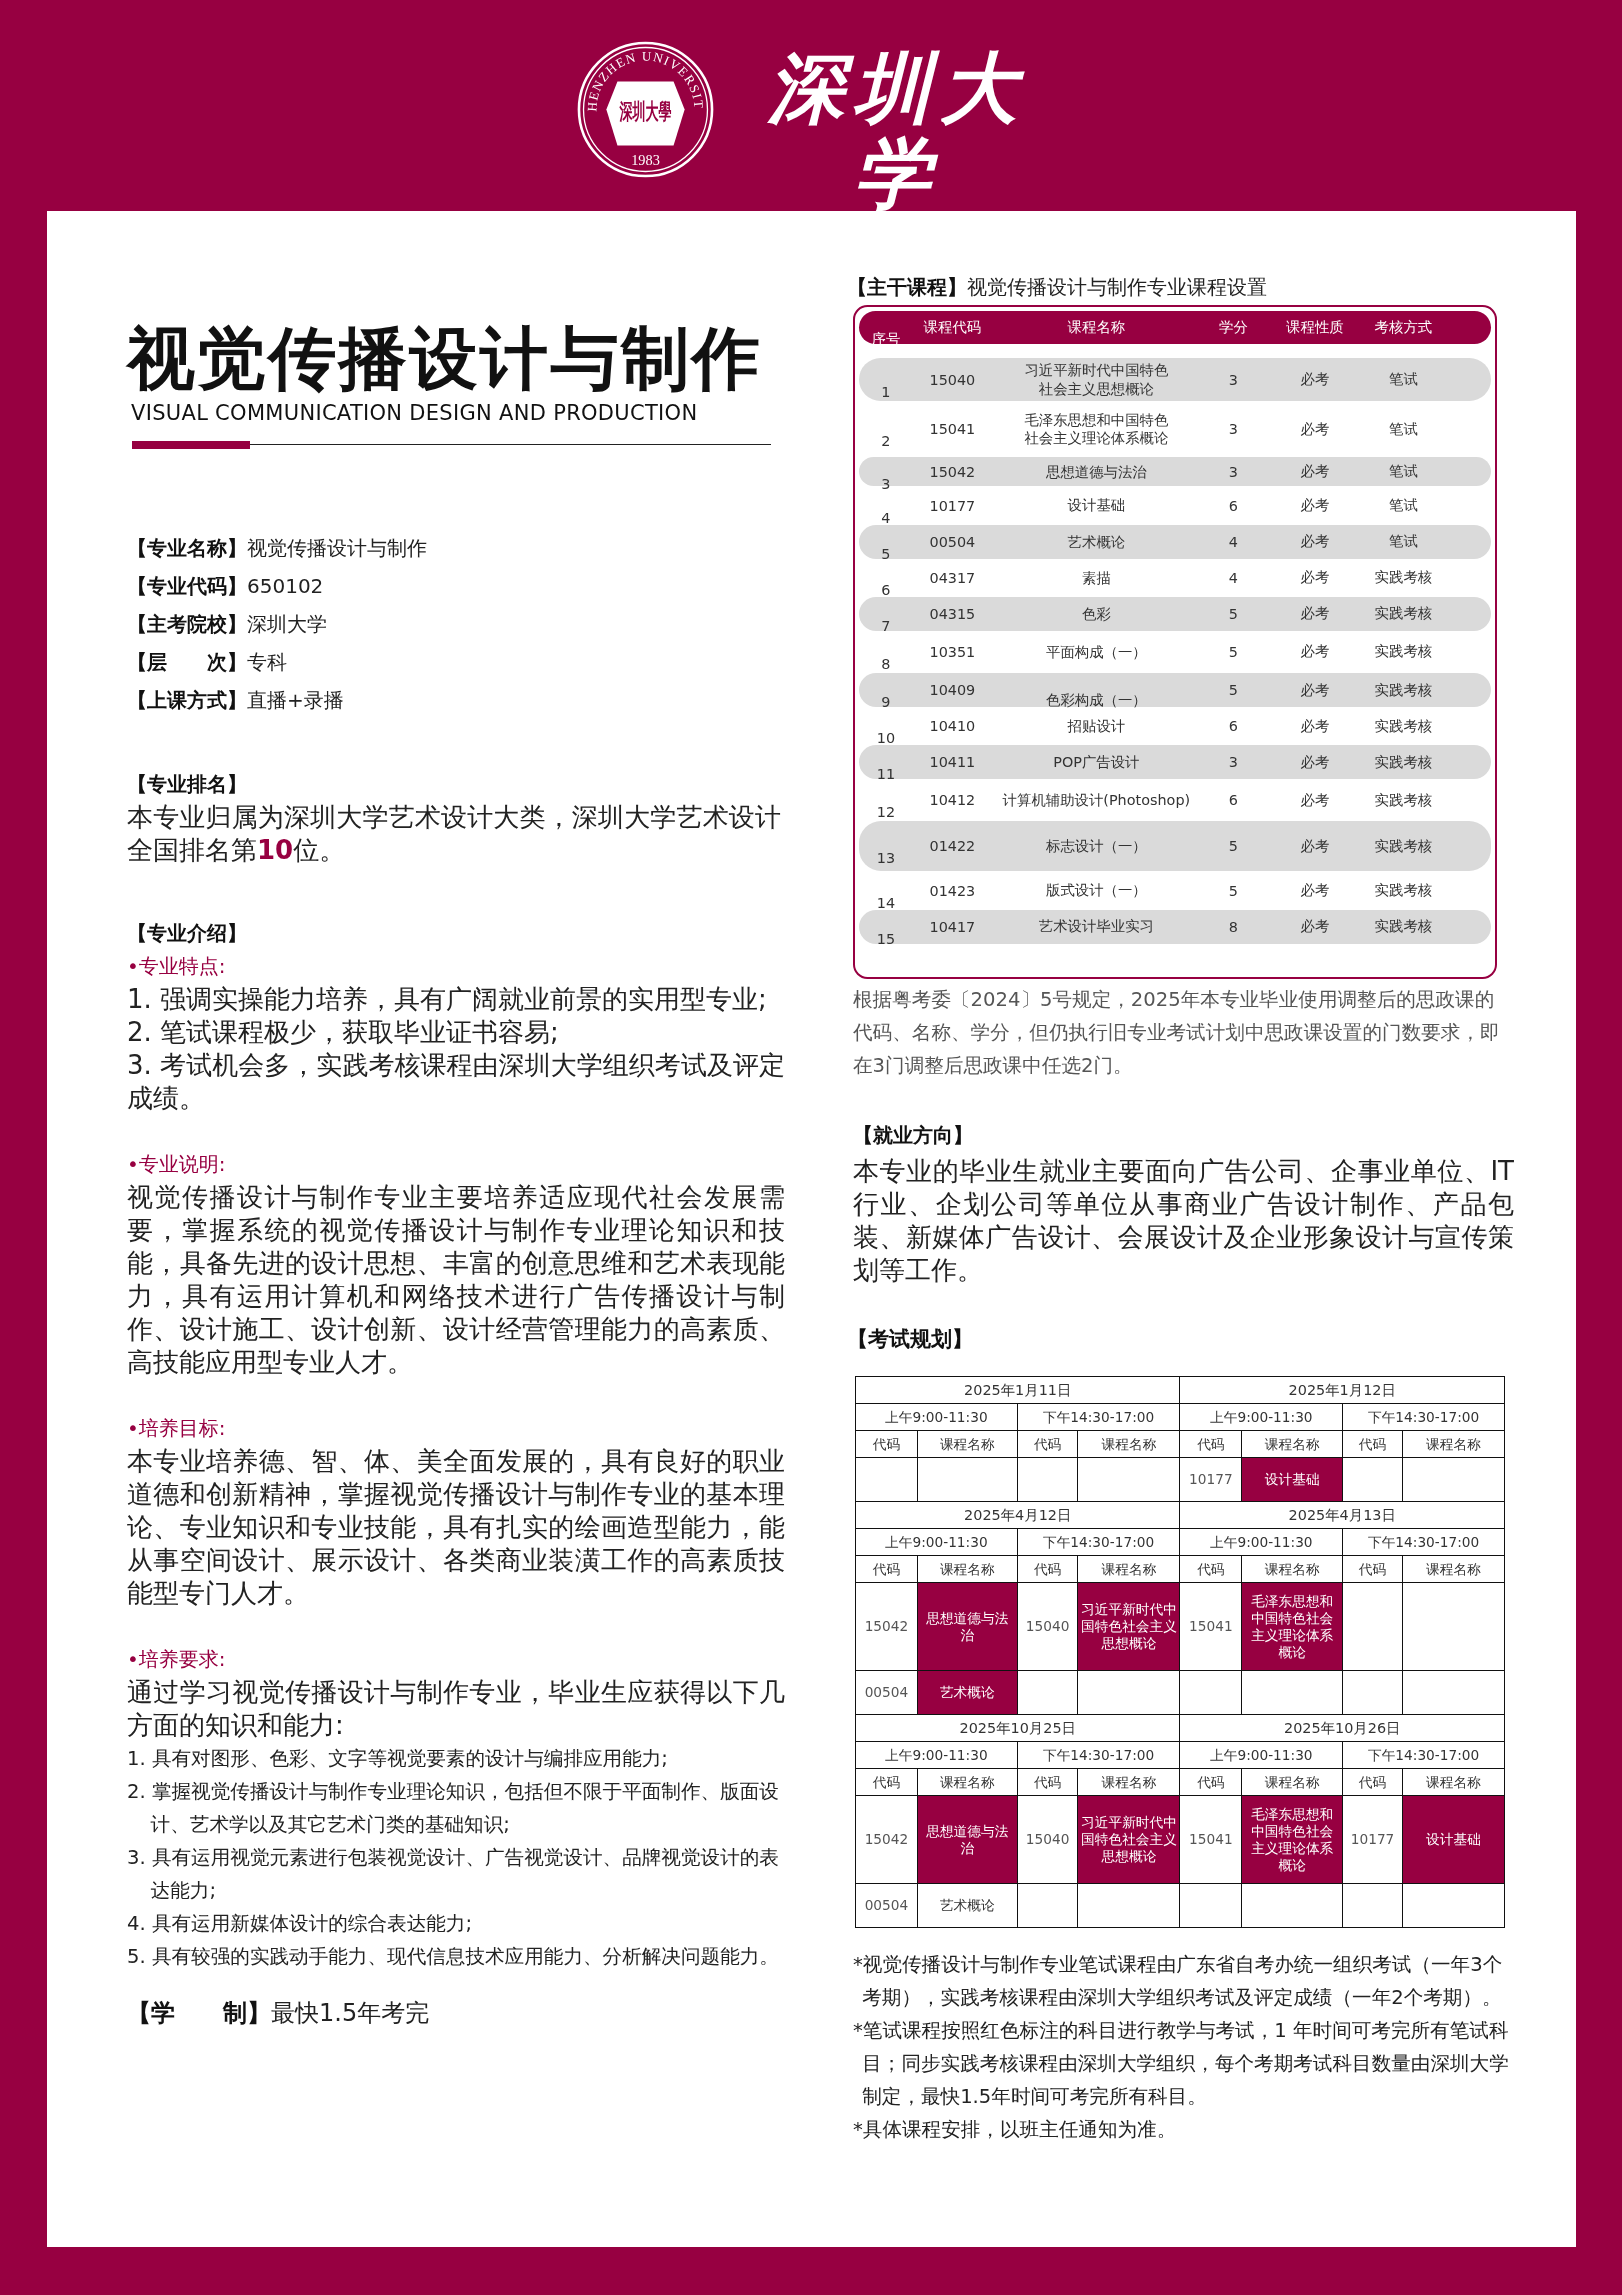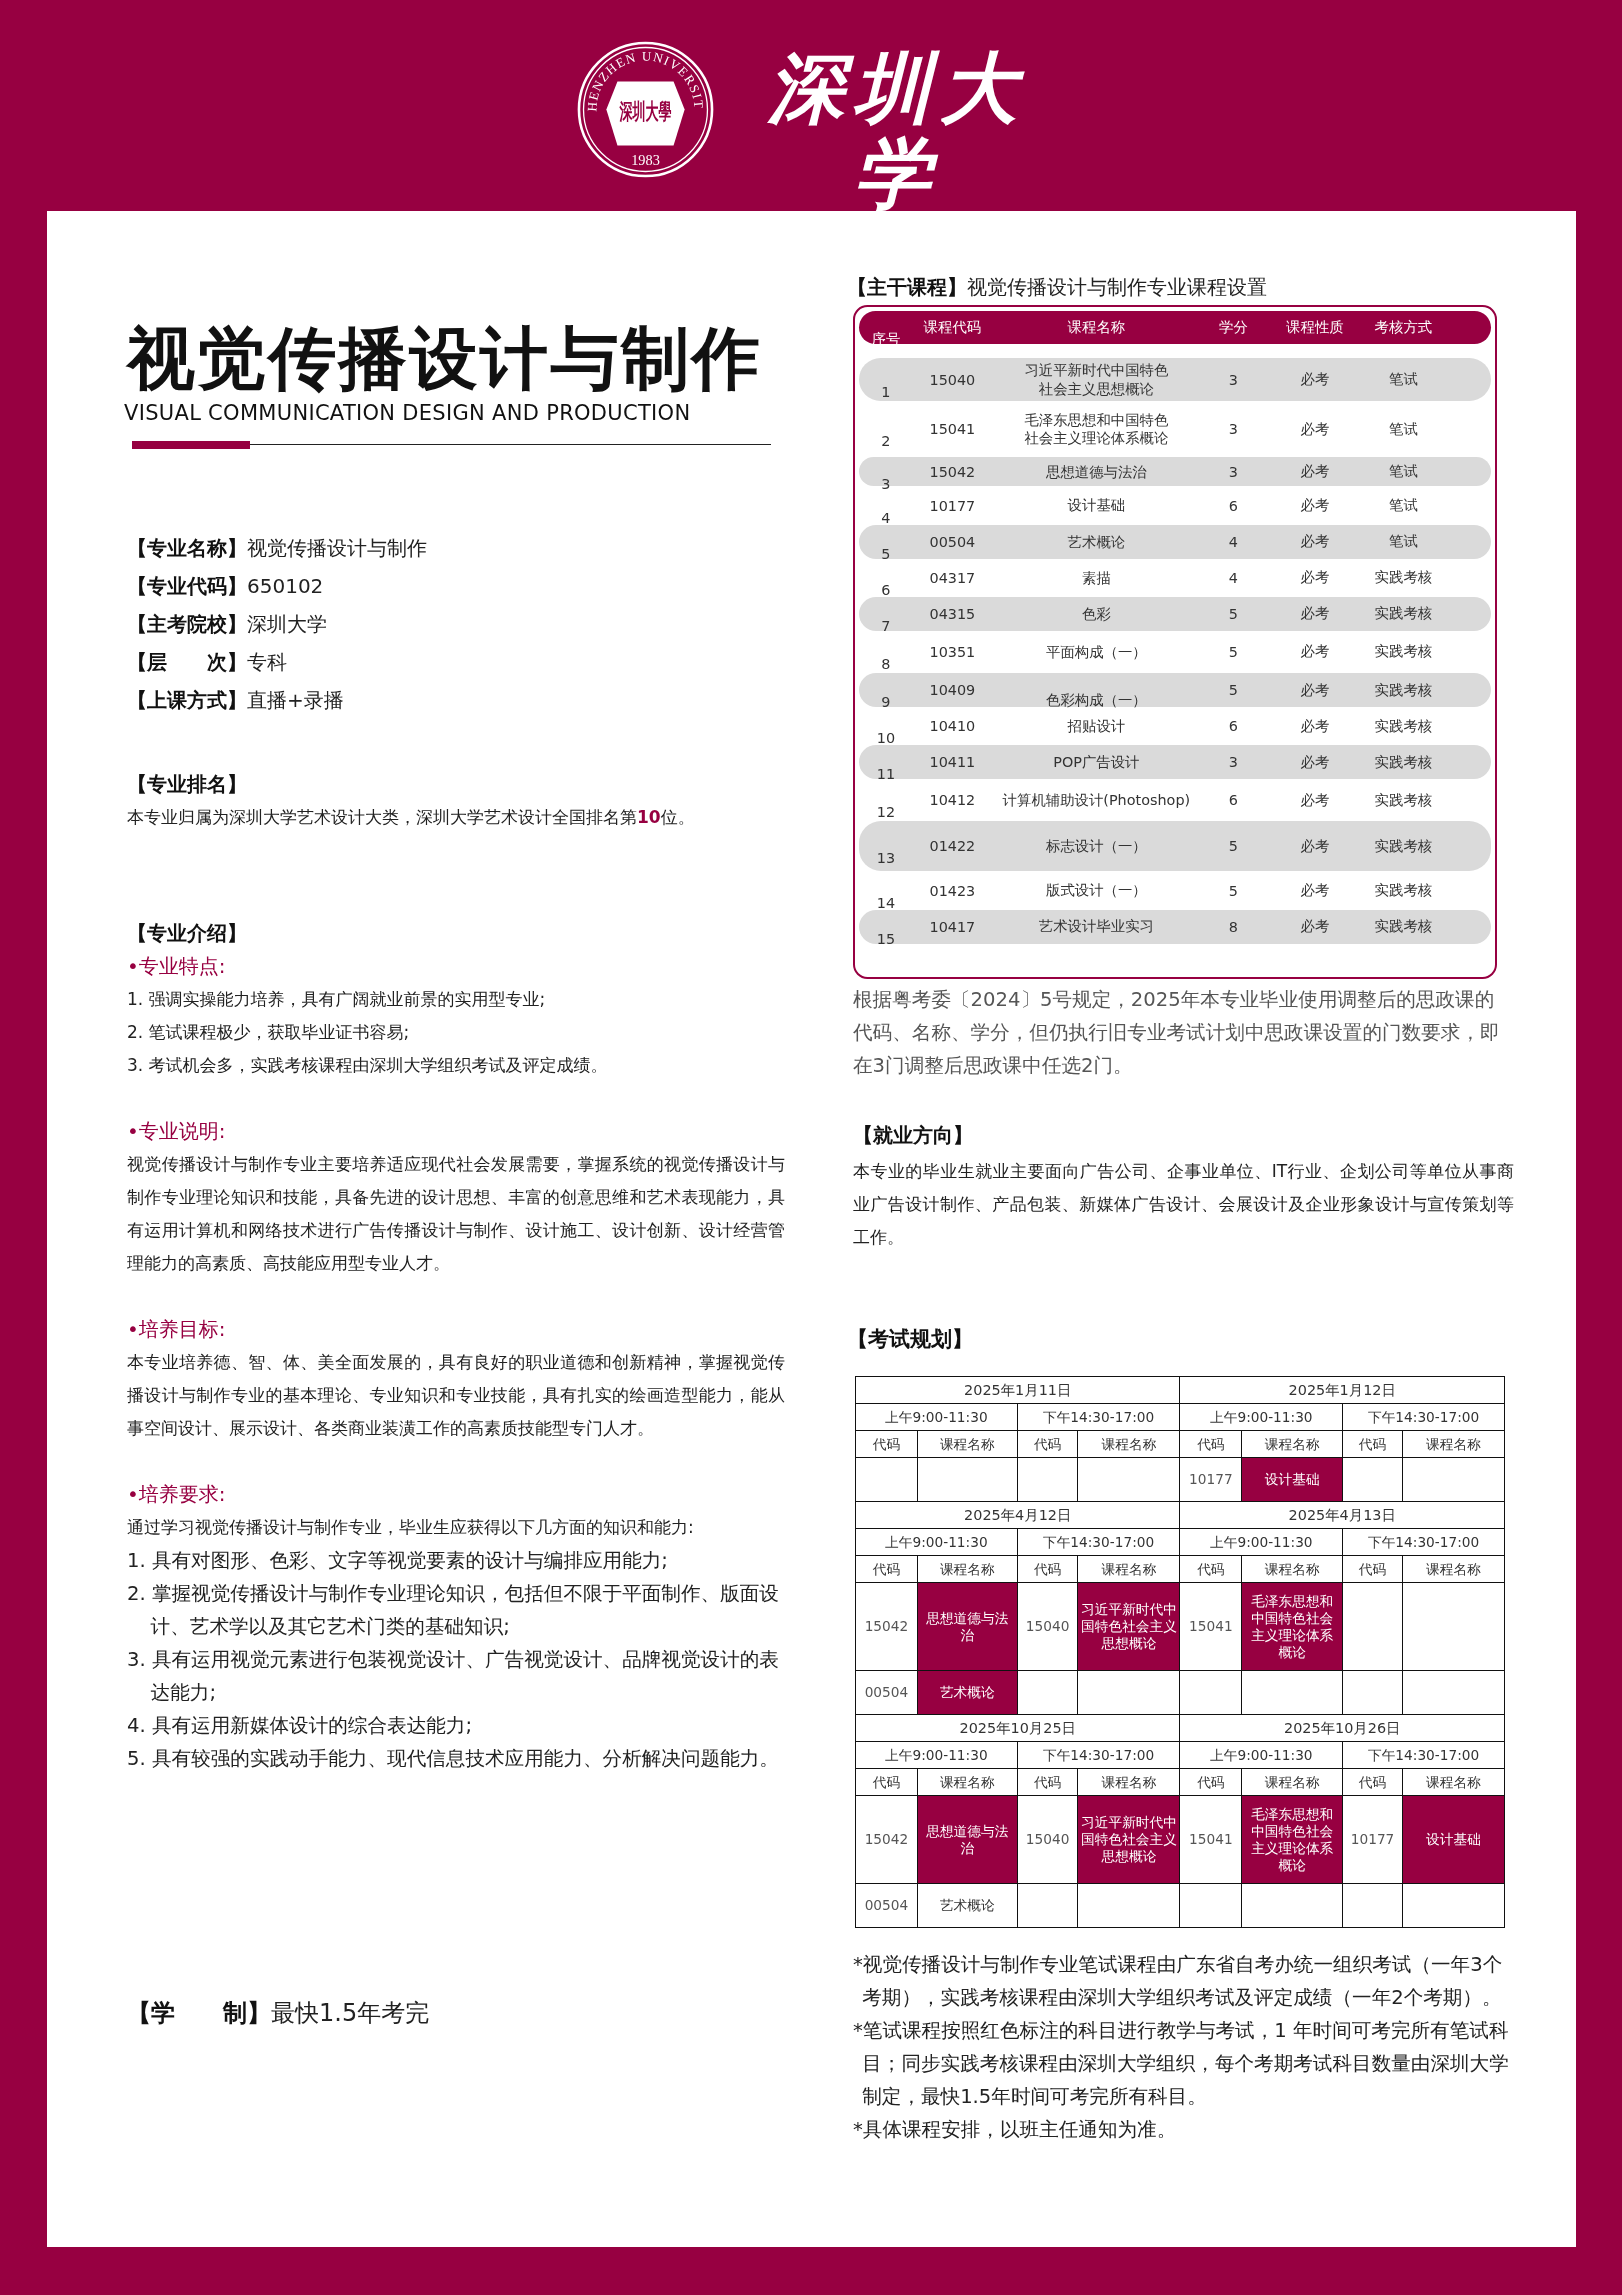--- a/index.html
+++ b/index.html
@@ -37,34 +37,34 @@
     position: absolute; left: 47px; top: 211px; width: 1529px; height: 2036px;
     background: #fff;
   }
   .abs { position: absolute; }
   
   .title-cn {
     left: 80px; top: 105px; font-size: 68px; font-weight: bold; color: #111;
     letter-spacing: 2.6px; line-height: 85px; white-space: nowrap;
   }
   .title-en {
-    left: 77px; top: 190px; font-size: 21px; color: #111; letter-spacing: 0.3px;
+    left: 84px; top: 190px; font-size: 21px; color: #111; letter-spacing: 0.3px;
     white-space: nowrap;
   }
   .title-rule {
     left: 85px; top: 233px; width: 639px; height: 1.3px; background: #222;
   }
   .title-accent {
     left: 85px; top: 230px; width: 118px; height: 7.9px; background: #970041;
   }
   .info-list { left: 80px; top: 318px; width: 654px; }
   .info-row { font-size: 20px; line-height: 38px; white-space: nowrap; color: #222; }
   .info-row .k { font-weight: bold; color: #111; }
   .sec-h { font-size: 20px; font-weight: bold; color: #111; line-height: 34px; }
-  .para { font-size: 17px; line-height: 33px; color: #222; text-align: justify; }
+  .para { font-size: 26px; line-height: 33px; color: #222; text-align: justify; }
   .sub-h { font-size: 20px; color: #970041; line-height: 33px; }
   .hl { color: #970041; font-weight: bold; }
   .ol-item { font-size: 19.6px; line-height: 33px; color: #222; padding-left: 23.6px; text-indent: -23.6px; }
 
   .rank { left: 80px; top: 556px; width: 654px; }
   .intro { left: 80px; top: 705px; width: 658px; }
   .duration { left: 80px; top: 1786px; width: 654px; font-size: 24px; line-height: 33px; white-space: nowrap; }
   .duration .k { font-weight: bold; color: #111; }
 
   

